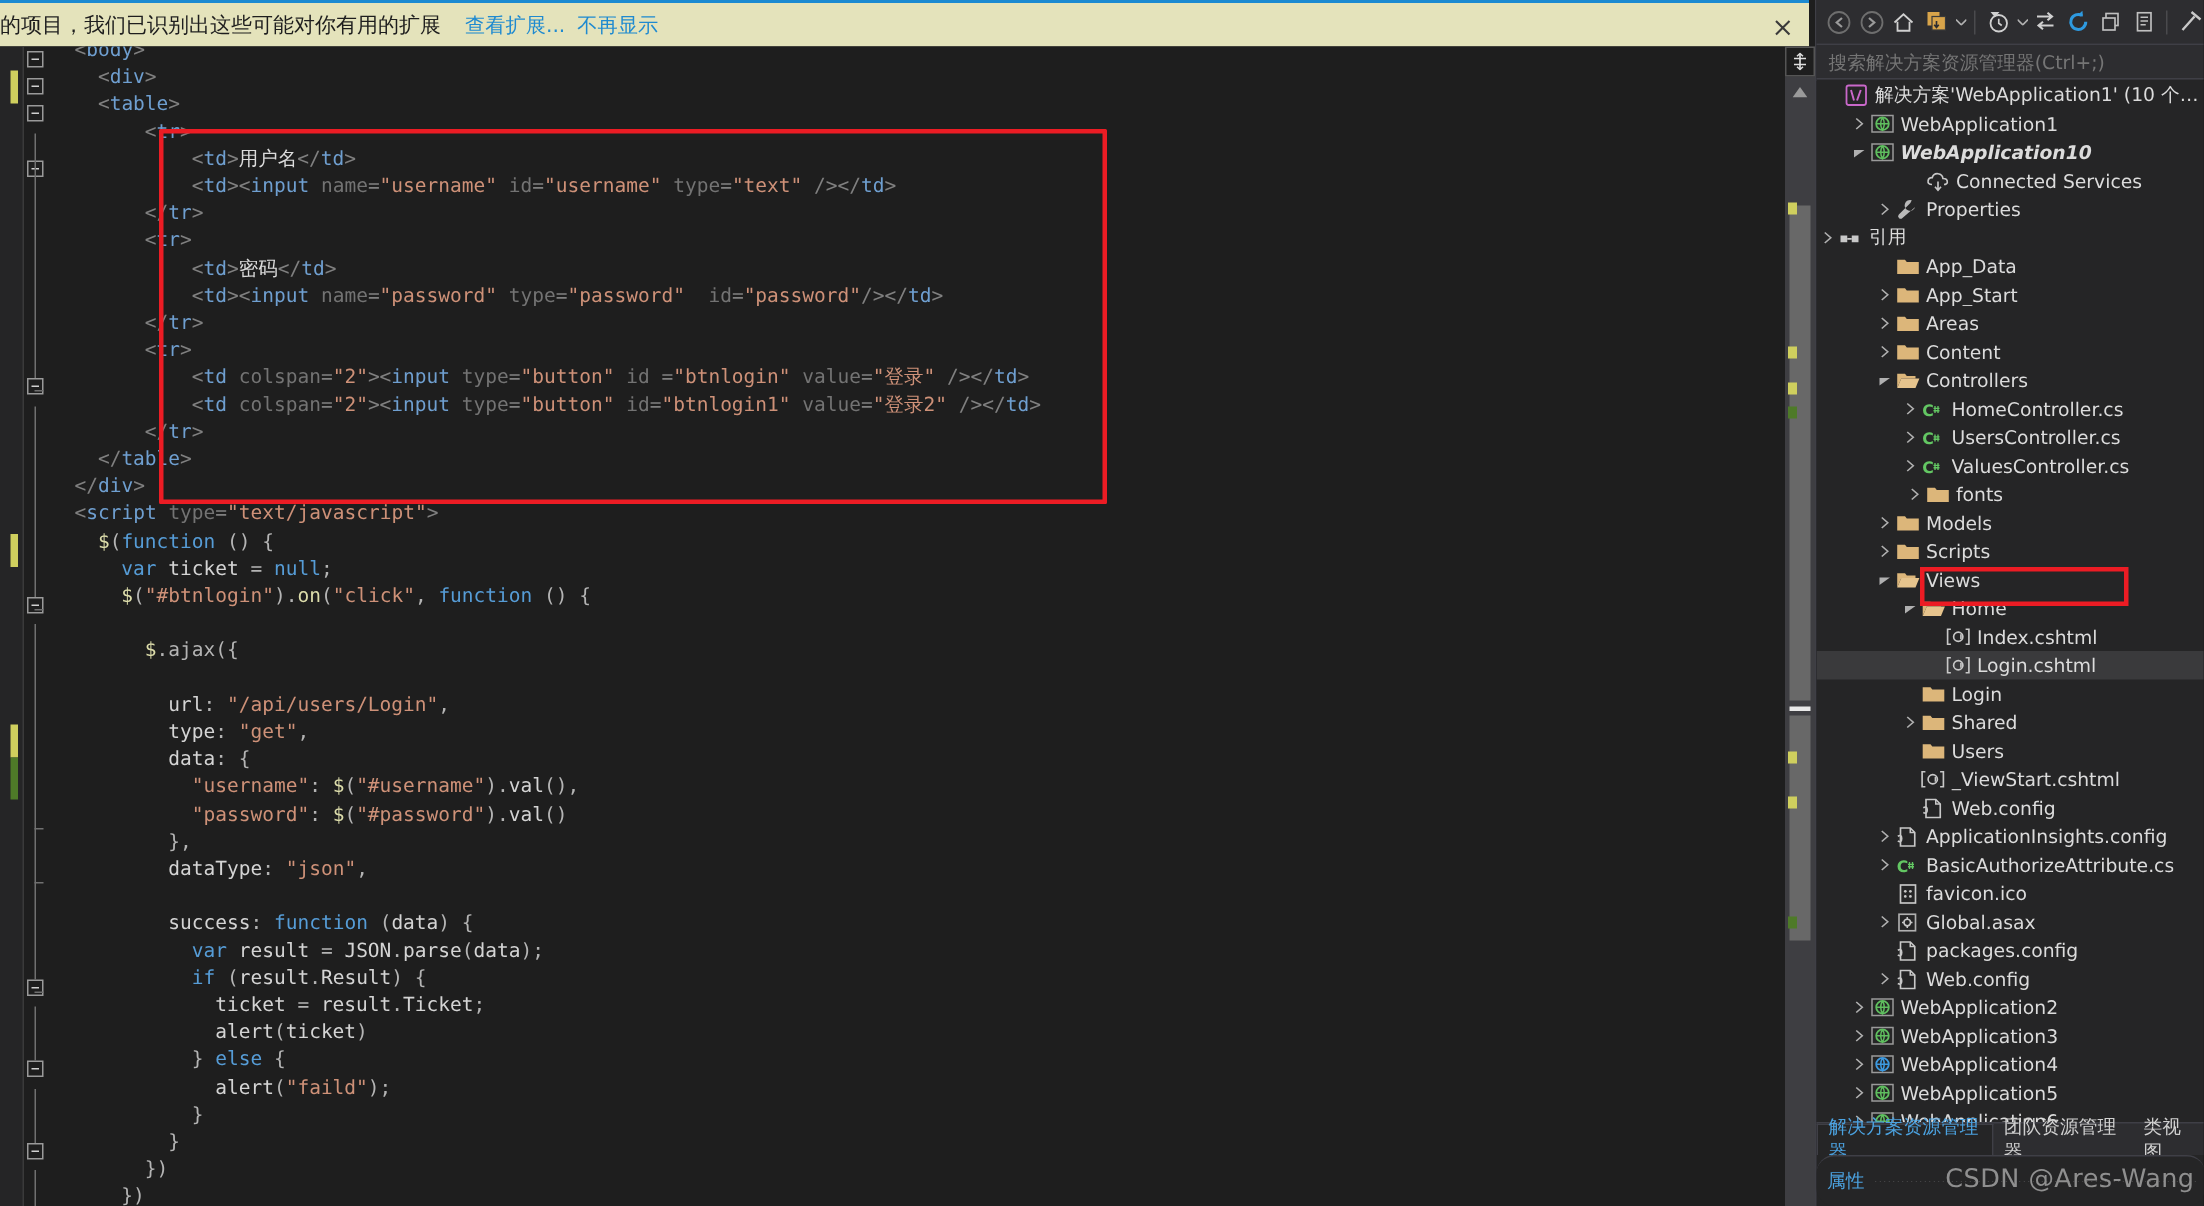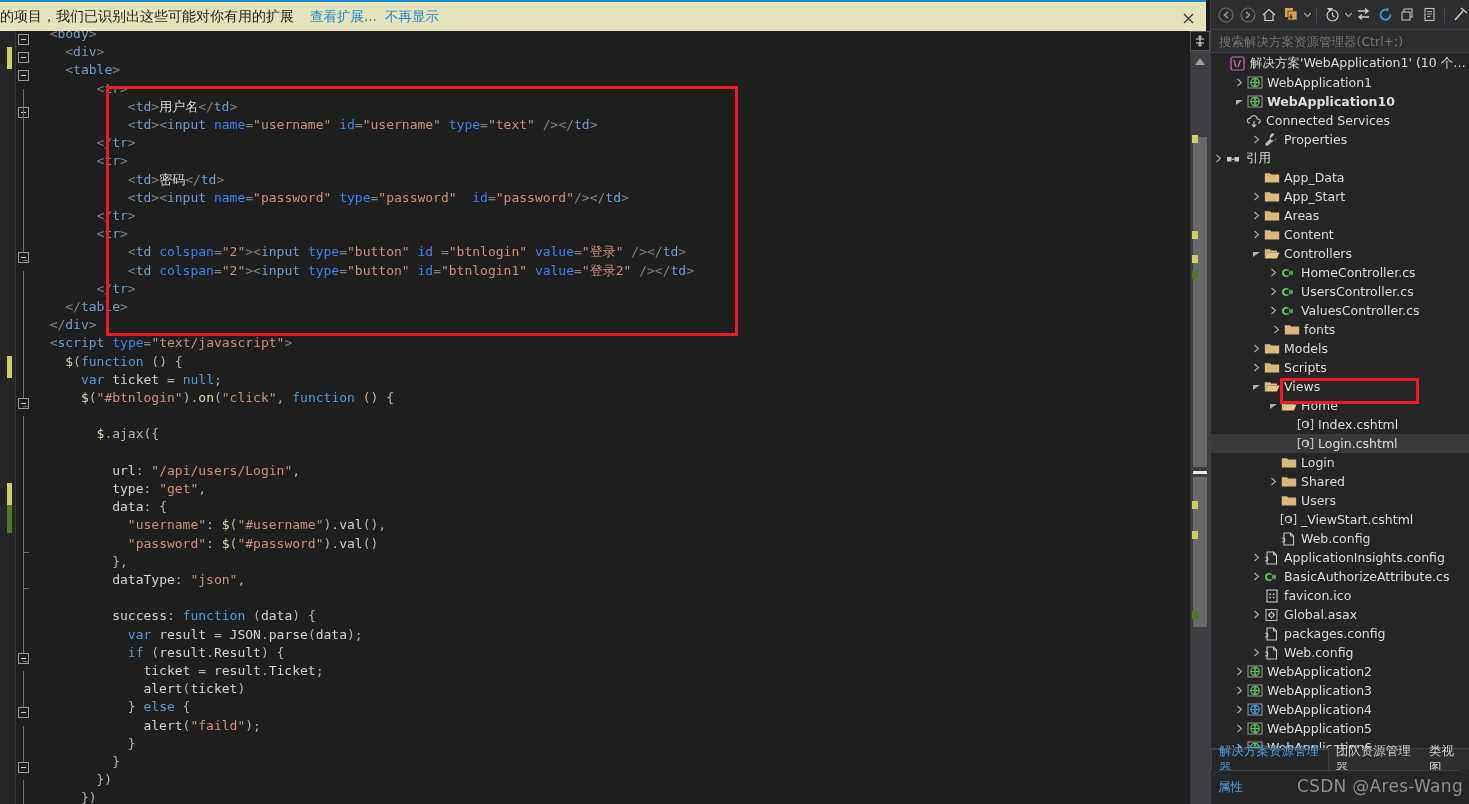--- a/index.html
+++ b/index.html
@@ -113,21 +113,21 @@
     position: absolute; left: 34px;
     width: 1156px; height: 18px;
     border-top: 1px solid #5a5a5a;
     border-bottom: 1px solid #5a5a5a;
     background: #2a2a2a;
   }
 
   
   .t-tag    { color: #6f9fd0; }
   .t-punct  { color: #808080; }
-  .t-attr   { color: #3b82f6; }
+  .t-attr   { color: #737373; }
   .t-str    { color: #ce9178; }
   .t-plain  { color: #dcdcdc; }
   .t-kw     { color: #569cd6; }
   .t-func   { color: #dcdcaa; }
   .t-white  { color: #d4d4d4; }
   .t-op     { color: #b4b4b4; }
   .t-lit    { color: #569cd6; }
 
   
   #code-annotation {
@@ -227,21 +227,21 @@
   .tree-row {
     position: relative;
     height: 19px;
     display: flex; align-items: center;
     font-size: 12.5px; color: #dcdcdc;
     white-space: nowrap;
     cursor: pointer;
     font-family: "DejaVu Sans", sans-serif;
   }
   .tree-row.selected { background: #3a3a3c; }
-  .tree-row.bold { font-weight: bold; }
+  .tree-row.bold { font-weight: bold; font-style: italic; }
   .expander {
     width: 14px; height: 19px;
     display: flex; align-items: center; justify-content: center;
     flex: 0 0 14px;
   }
   .expander svg { display: block; }
   .t-icon {
     width: 17px; height: 17px;
     display: flex; align-items: center; justify-content: center;
     flex: 0 0 17px; margin-right: 4px;
@@ -497,21 +497,21 @@
           </span>
           <span class="t-icon">
             <svg width="16" height="15" viewBox="0 0 16 15">
               <rect x="1" y="2" width="14" height="11" fill="none" stroke="#9a9a9a" stroke-width="1"></rect>
               <circle cx="8" cy="7.5" r="4.2" fill="none" stroke="#5fbf5f" stroke-width="1.2"></circle>
               <path d="M3.8 7.5 L12.2 7.5 M8 3.3 Q5.6 7.5 8 11.7 Q10.4 7.5 8 3.3" stroke="#5fbf5f" stroke-width="1" fill="none"></path>
             </svg>
           </span>
           <span class="t-label">WebApplication10</span>
         </div>
-        <div class="tree-row" style="padding-left: 20px;">
+        <div class="tree-row" style="padding-left: 58px;">
           <span class="expander"></span>
           <span class="t-icon">
             <svg width="16" height="14" viewBox="0 0 16 14">
               <path d="M4 9 Q1 9 1.4 6.4 Q1.8 4.2 4.2 4.4 Q5 1.5 8 1.8 Q11 2.1 11.3 5 Q14.4 5 14.2 7.6 Q14 9 12 9" fill="none" stroke="#c8c8c8" stroke-width="1.1"></path>
               <path d="M8 7 L8 12.5 M6 10.5 L8 12.8 L10 10.5" stroke="#c8c8c8" stroke-width="1.1" fill="none"></path>
             </svg>
           </span>
           <span class="t-label">Connected Services</span>
         </div>
         <div class="tree-row" style="padding-left: 38px;">

